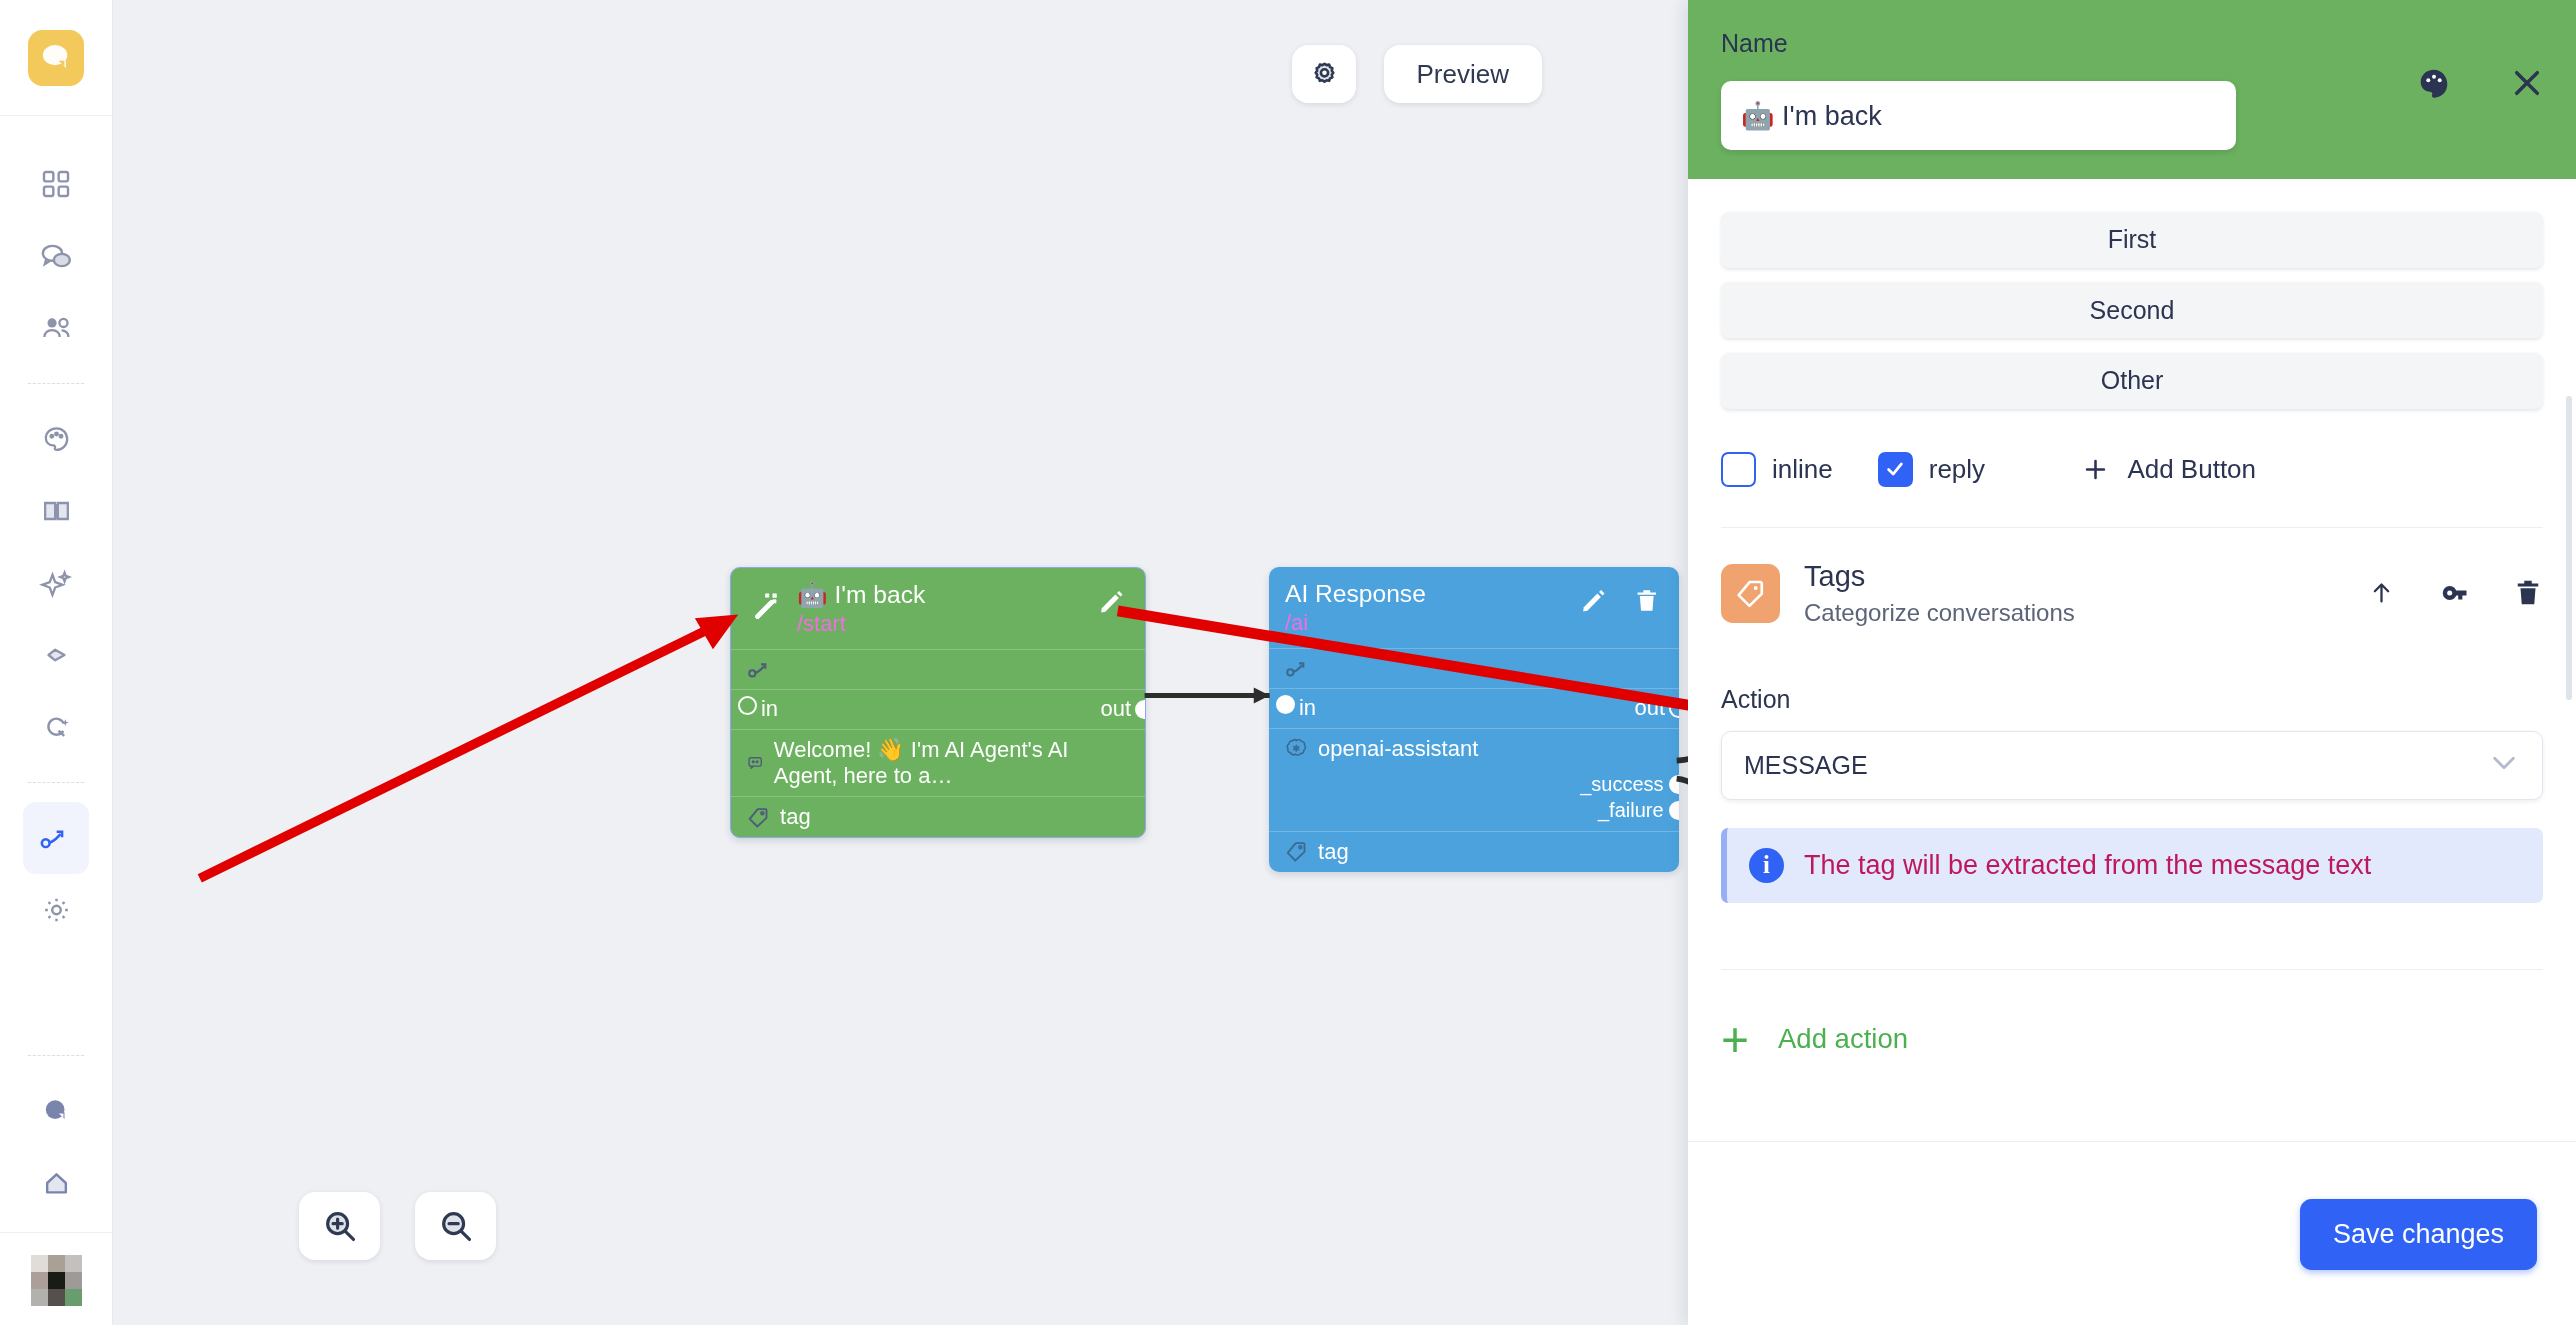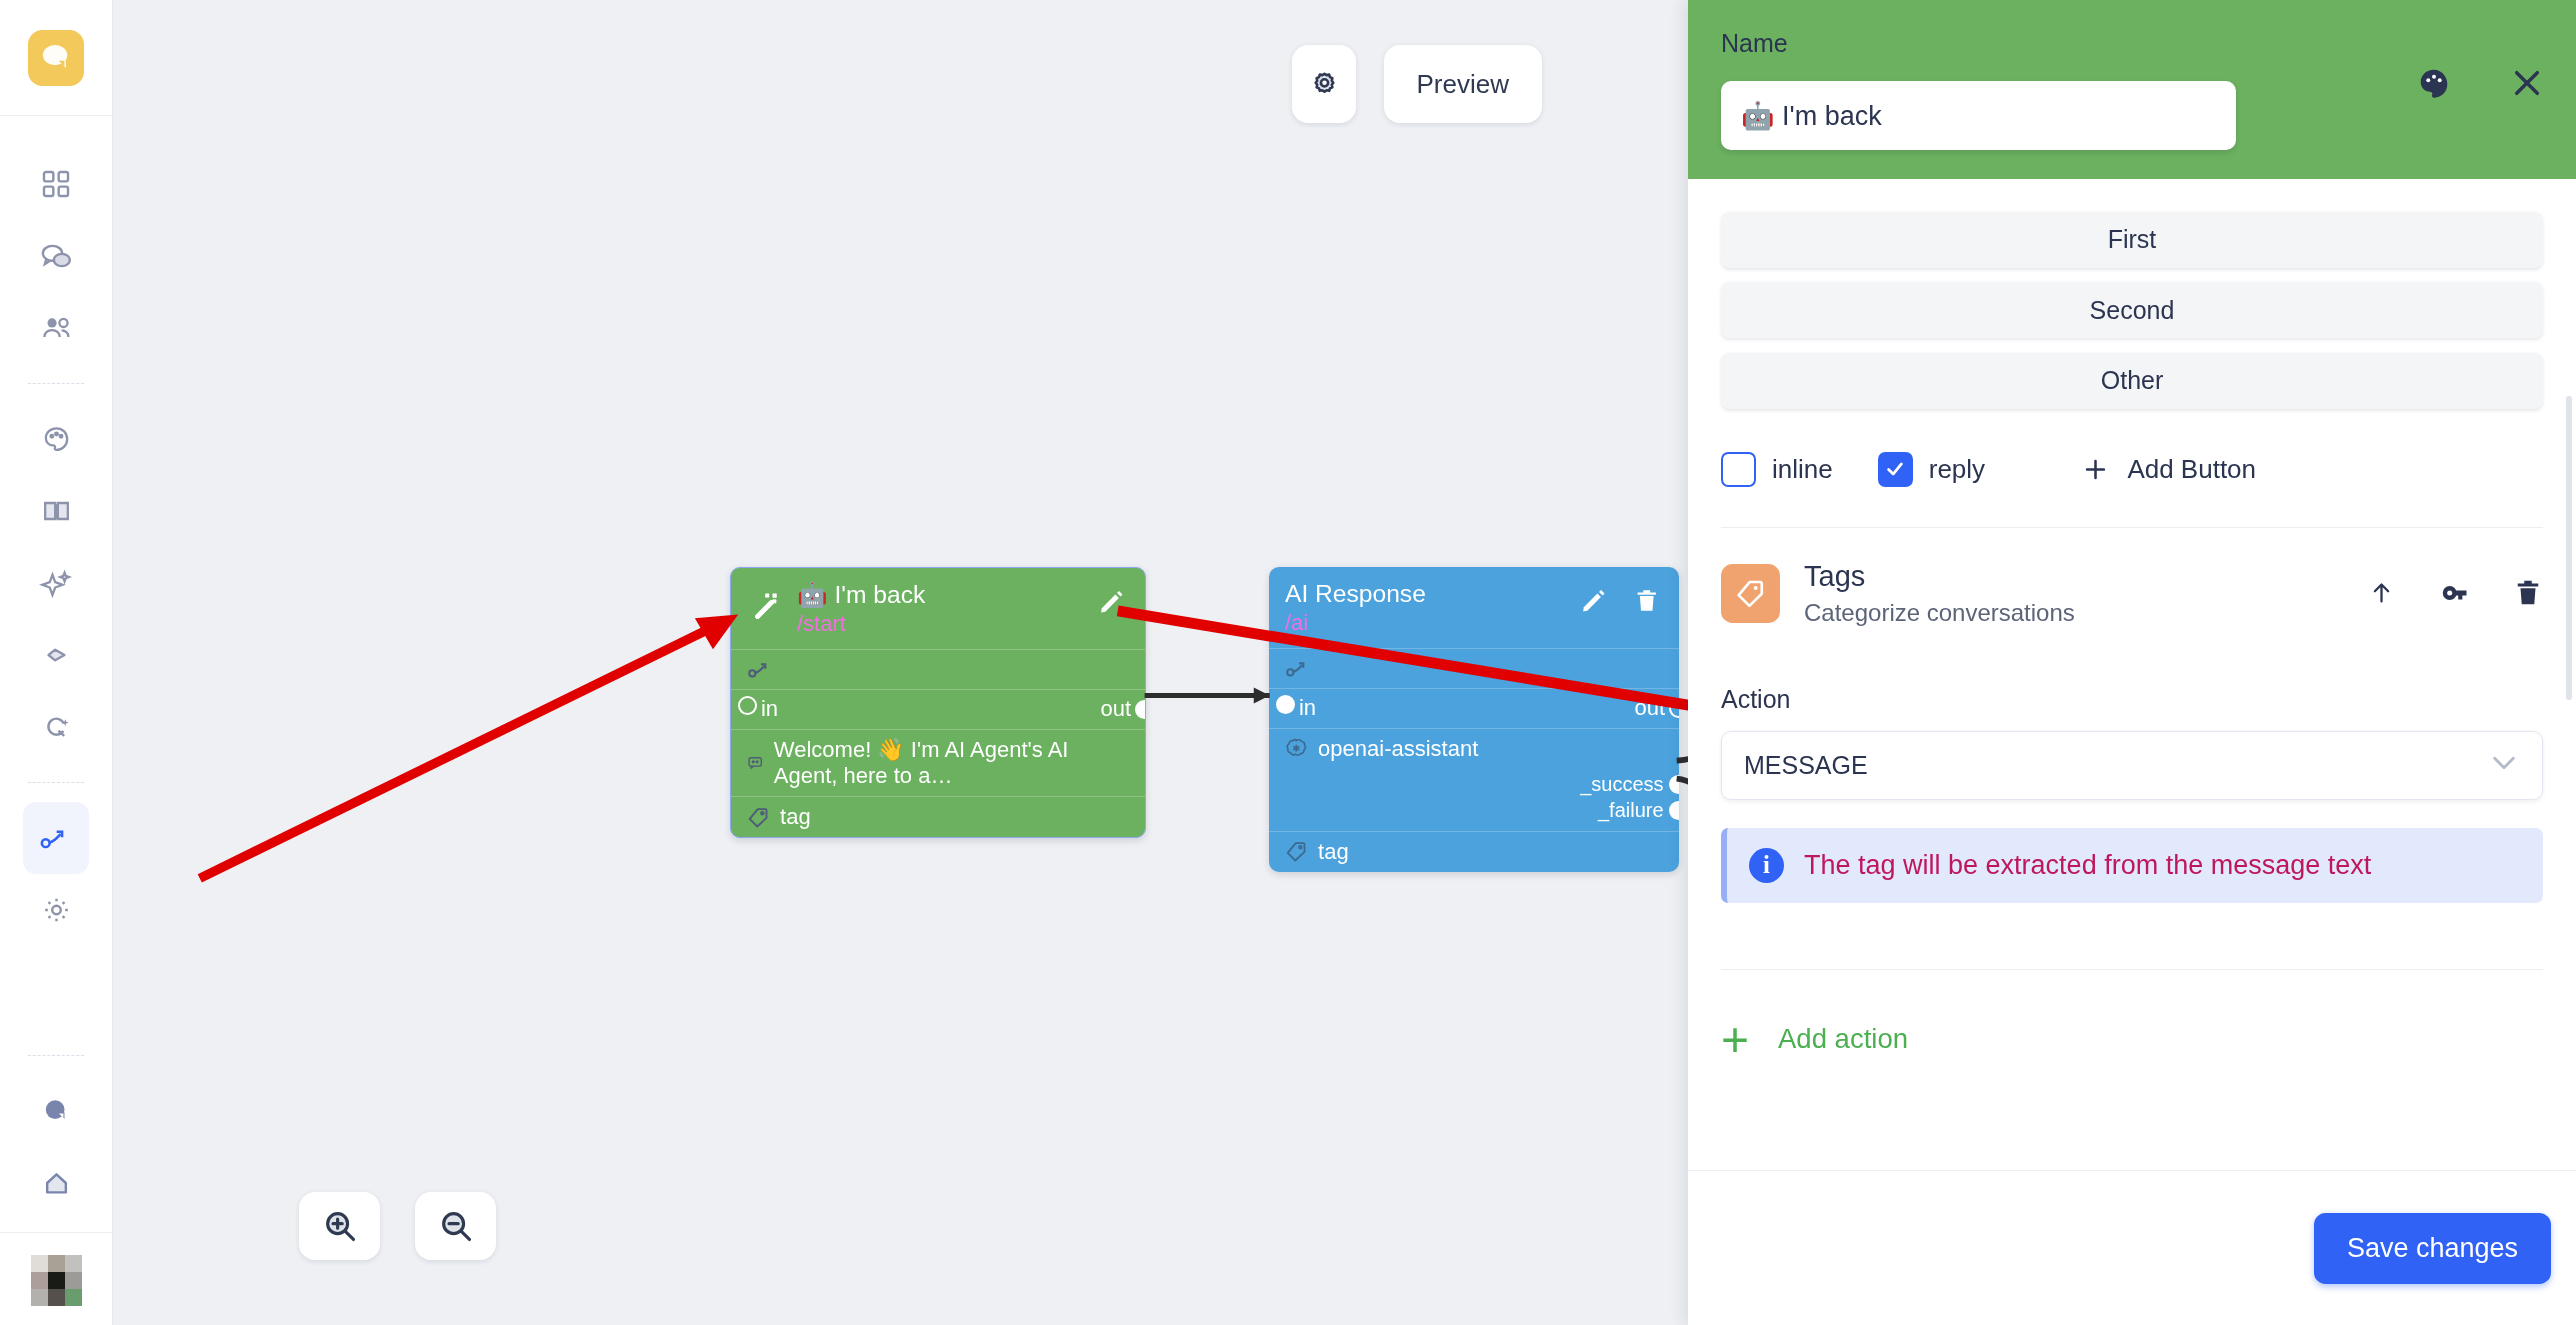--- a/index.html
+++ b/index.html
@@ -54,21 +54,21 @@
     background: #eef0f4;
     overflow: hidden;
   }
   .canvas-toolbar {
     position: absolute; top: 45px; right: 1034px;
     display: flex; gap: 27.5px; align-items: center; z-index: 3;
   }
   .tool-btn {
     background: #fff; border-radius: 16px;
     box-shadow: 0 1.4px 5px rgba(25,35,60,.10);
-    height: 78px; display: flex; align-items: center; justify-content: center;
+    height: 58px; display: flex; align-items: center; justify-content: center;
     cursor: pointer;
   }
   .tool-btn.icon-only { width: 64px; }
   .tool-btn.labeled { padding: 0 33px; font-size: 26px; color: #2f3a52; }
 
   .zoom-controls {
     position: absolute; left: 186px; bottom: 66px;
     display: flex; gap: 35px; z-index: 3;
   }
   .zoom-btn {
@@ -185,21 +185,21 @@
   .info-text { font-size: 27px; color: #be185d; }
 
   .hr2 { height: 0.7px; background: #eceef3; margin-top: 66px; }
 
   .addaction { display: flex; align-items: center; gap: 29px; margin-top: 53px; cursor: pointer; }
   .plus-green { font-size: 48px; color: #4caf50; line-height: .7; font-weight: 300; }
   .addaction-label { font-size: 27.5px; color: #4caf50; }
 
   .panel-footer {
     flex: 0 0 auto; border-top: 0.7px solid #eceef3;
-    padding: 0 25px; height: 156px; display: flex; align-items: center; justify-content: flex-end;
+    padding: 0 39px; height: 185px; display: flex; align-items: center; justify-content: flex-end;
   }
   .save-btn {
     background: #2f62f5; color: #fff; font-size: 27px;
     border-radius: 11.6px; padding: 0 33px; height: 71px;
     display: flex; align-items: center; justify-content: center;
     box-shadow: 0 2.2px 6.5px rgba(47,98,245,.35); cursor: pointer; border: none;
     font-family: "Liberation Sans", sans-serif;
   }
 
   

